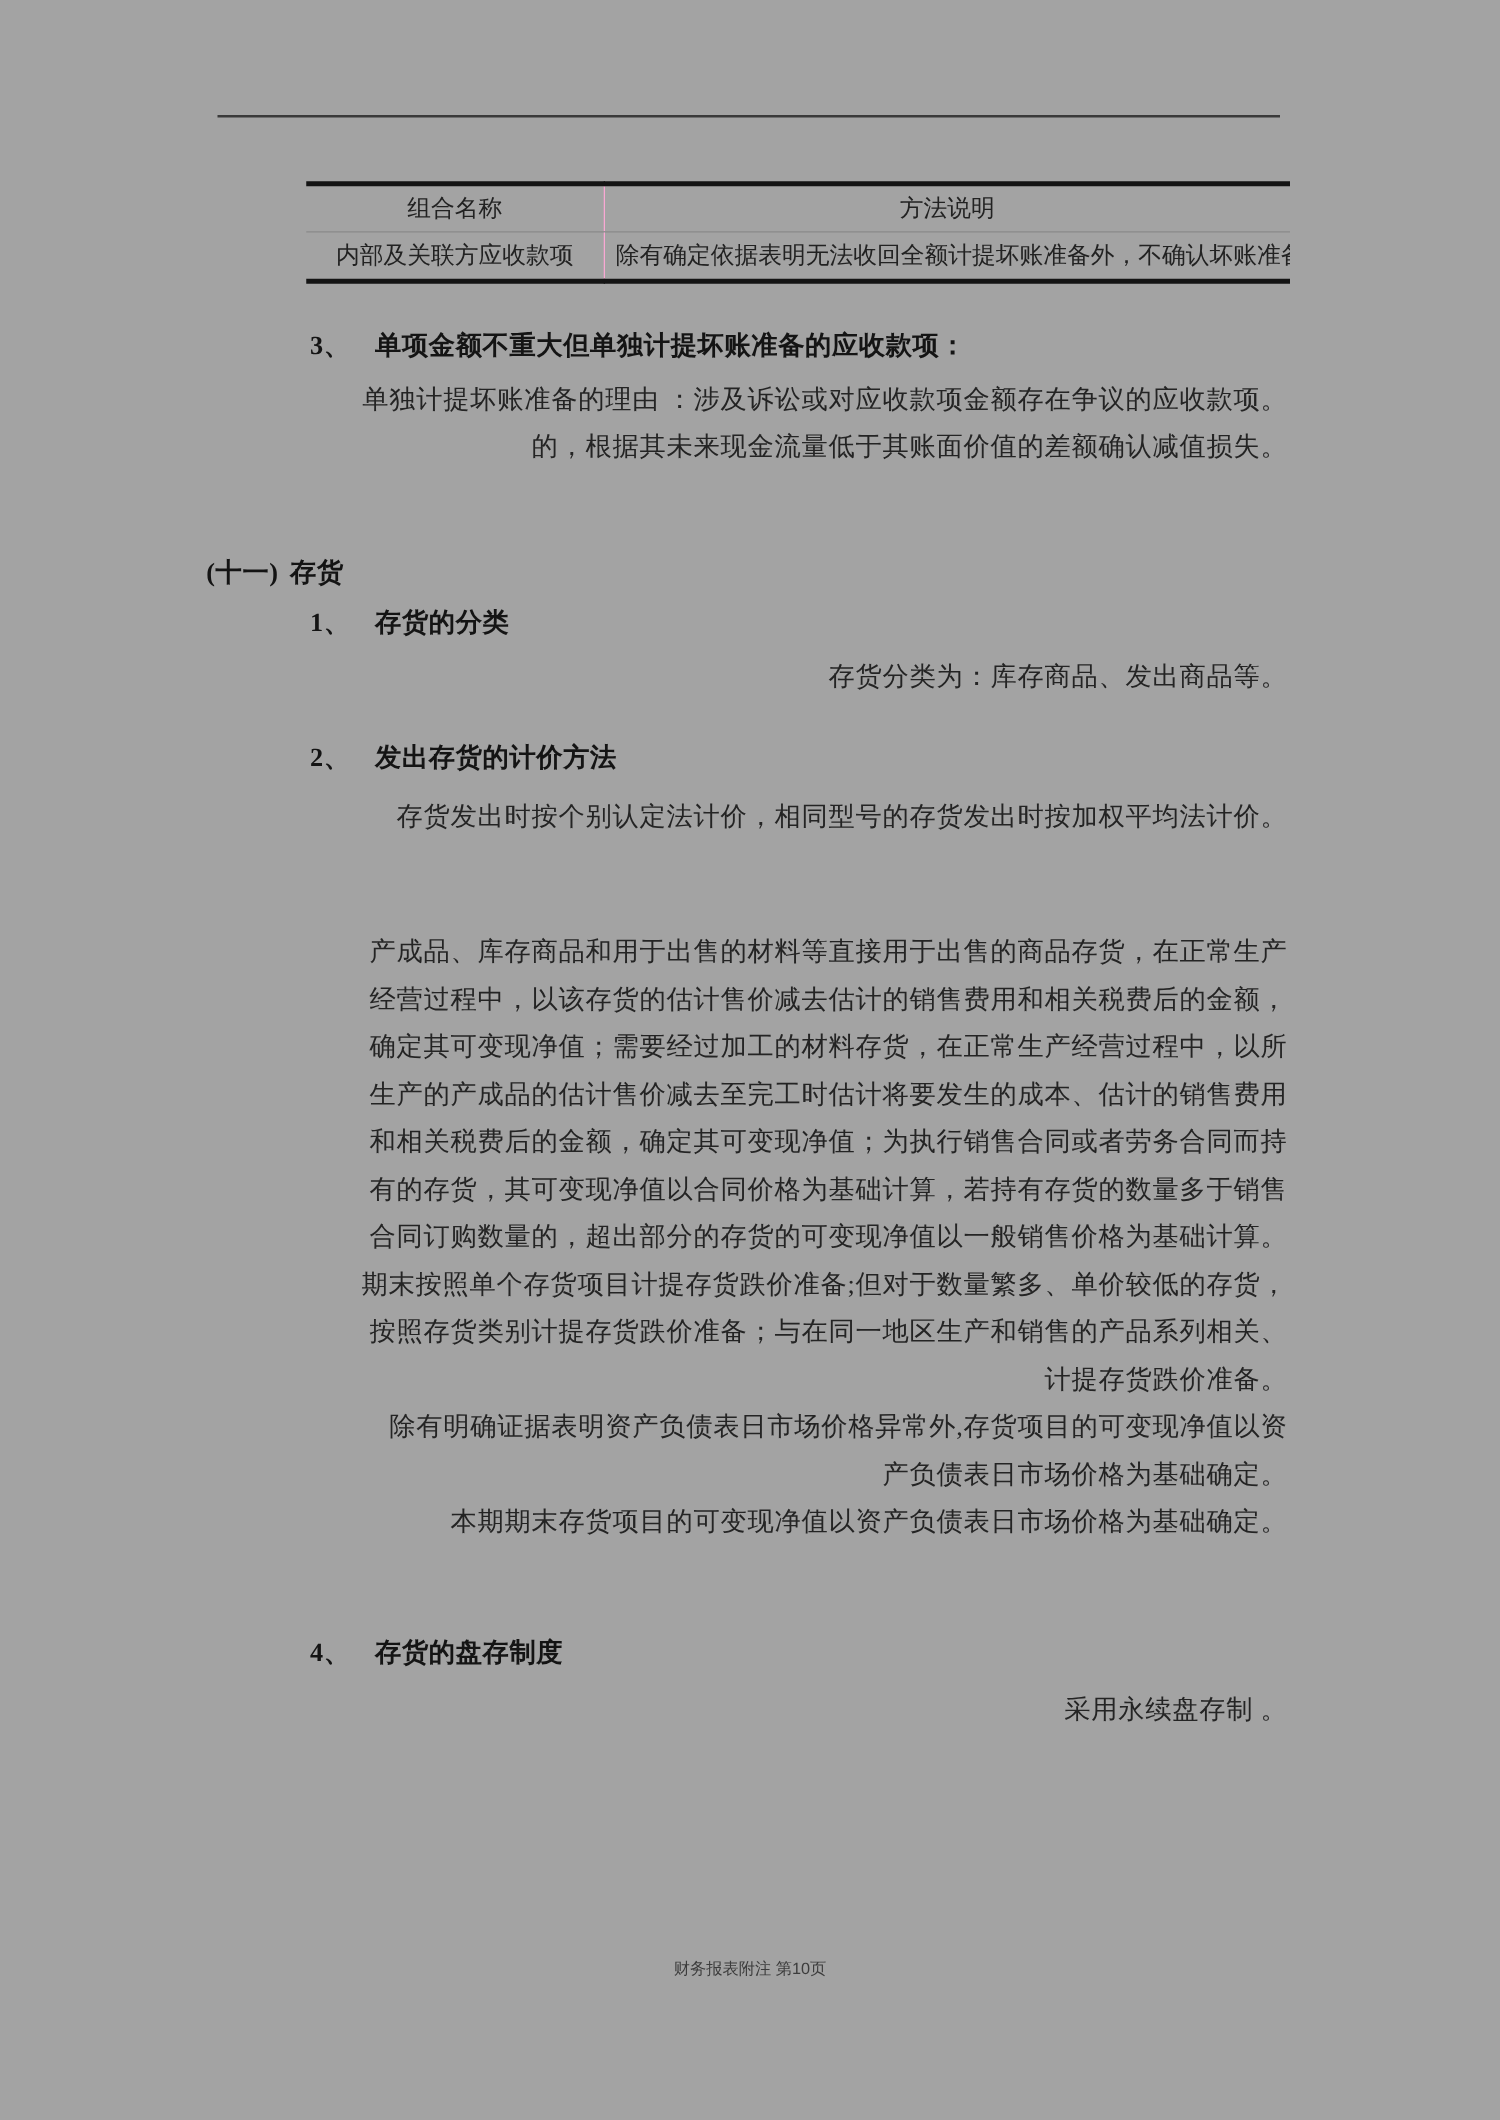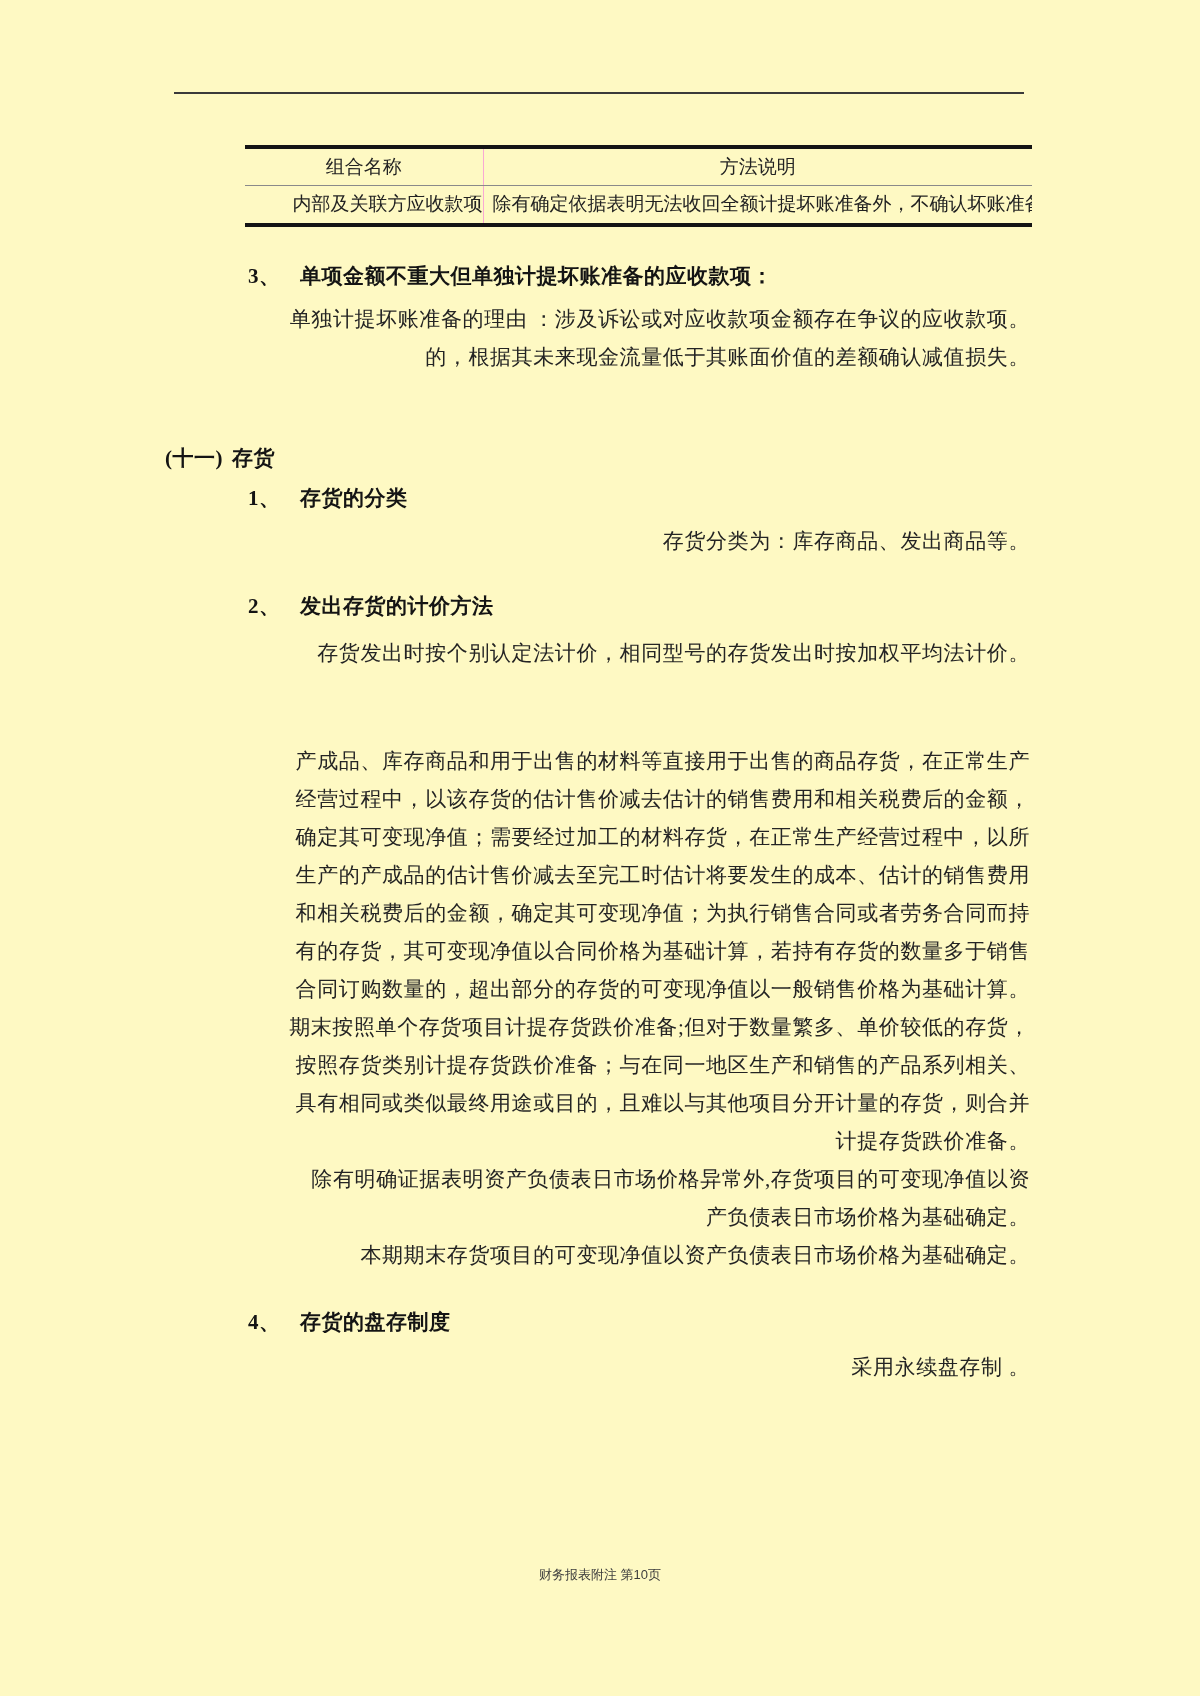--- a/index.html
+++ b/index.html
@@ -2,21 +2,21 @@
 <html><head>
 <meta charset="utf-8">
 <style>
   * { margin: 0; padding: 0; box-sizing: border-box; }
   html, body { background: #ffffff; }
   .page {
     position: relative;
     width: 1200px;
     height: 1696px;
     margin: 0 auto;
-    background: #fef9c3;
+    background: #a3a3a3;
     font-family: "Liberation Serif", "DejaVu Serif", serif;
     color: #1f1f1f;
     overflow: hidden;
   }
   .top-rule {
     position: absolute;
     left: 174px;
     top: 92px;
     width: 850px;
     border-top: 2px solid #3a3a3a;
@@ -41,21 +41,21 @@
     border-bottom: 1px solid #8a8a8a;
     vertical-align: middle;
   }
   .policy-table td {
     height: 40px;
     vertical-align: middle;
     white-space: nowrap;
     overflow: hidden;
   }
   .policy-table th + th, .policy-table td + td { border-left: 1px solid #f9a8d4; }
-  .policy-table td.c1 { text-align: right; }
+  .policy-table td.c1 { text-align: center; }
   .policy-table td.c2 { text-align: left; padding-left: 9px; }
   .num-heading {
     position: absolute;
     left: 248px;
     font-size: 21px;
     font-weight: bold;
     color: #141414;
     letter-spacing: 0.5px;
     white-space: nowrap;
   }
@@ -149,21 +149,20 @@
   <div class="para" style="top:742px">
       <div class="line">产成品、库存商品和用于出售的材料等直接用于出售的商品存货，在正常生产</div>
       <div class="line">经营过程中，以该存货的估计售价减去估计的销售费用和相关税费后的金额，</div>
       <div class="line">确定其可变现净值；需要经过加工的材料存货，在正常生产经营过程中，以所</div>
       <div class="line">生产的产成品的估计售价减去至完工时估计将要发生的成本、估计的销售费用</div>
       <div class="line">和相关税费后的金额，确定其可变现净值；为执行销售合同或者劳务合同而持</div>
       <div class="line">有的存货，其可变现净值以合同价格为基础计算，若持有存货的数量多于销售</div>
       <div class="line">合同订购数量的，超出部分的存货的可变现净值以一般销售价格为基础计算。</div>
       <div class="line">期末按照单个存货项目计提存货跌价准备;但对于数量繁多、单价较低的存货，</div>
       <div class="line">按照存货类别计提存货跌价准备；与在同一地区生产和销售的产品系列相关、</div>
-      <div class="line">具有相同或类似最终用途或目的，且难以与其他项目分开计量的存货，则合并</div>
       <div class="line">计提存货跌价准备。</div>
       <div class="line">除有明确证据表明资产负债表日市场价格异常外,存货项目的可变现净值以资</div>
       <div class="line">产负债表日市场价格为基础确定。</div>
       <div class="line">本期期末存货项目的可变现净值以资产负债表日市场价格为基础确定。</div>
     </div>
 
   <div class="num-heading" style="top:1308px">
     <span class="num">4、</span><span>存货的盘存制度</span>
   </div>
   <div class="para" style="top:1348px">

